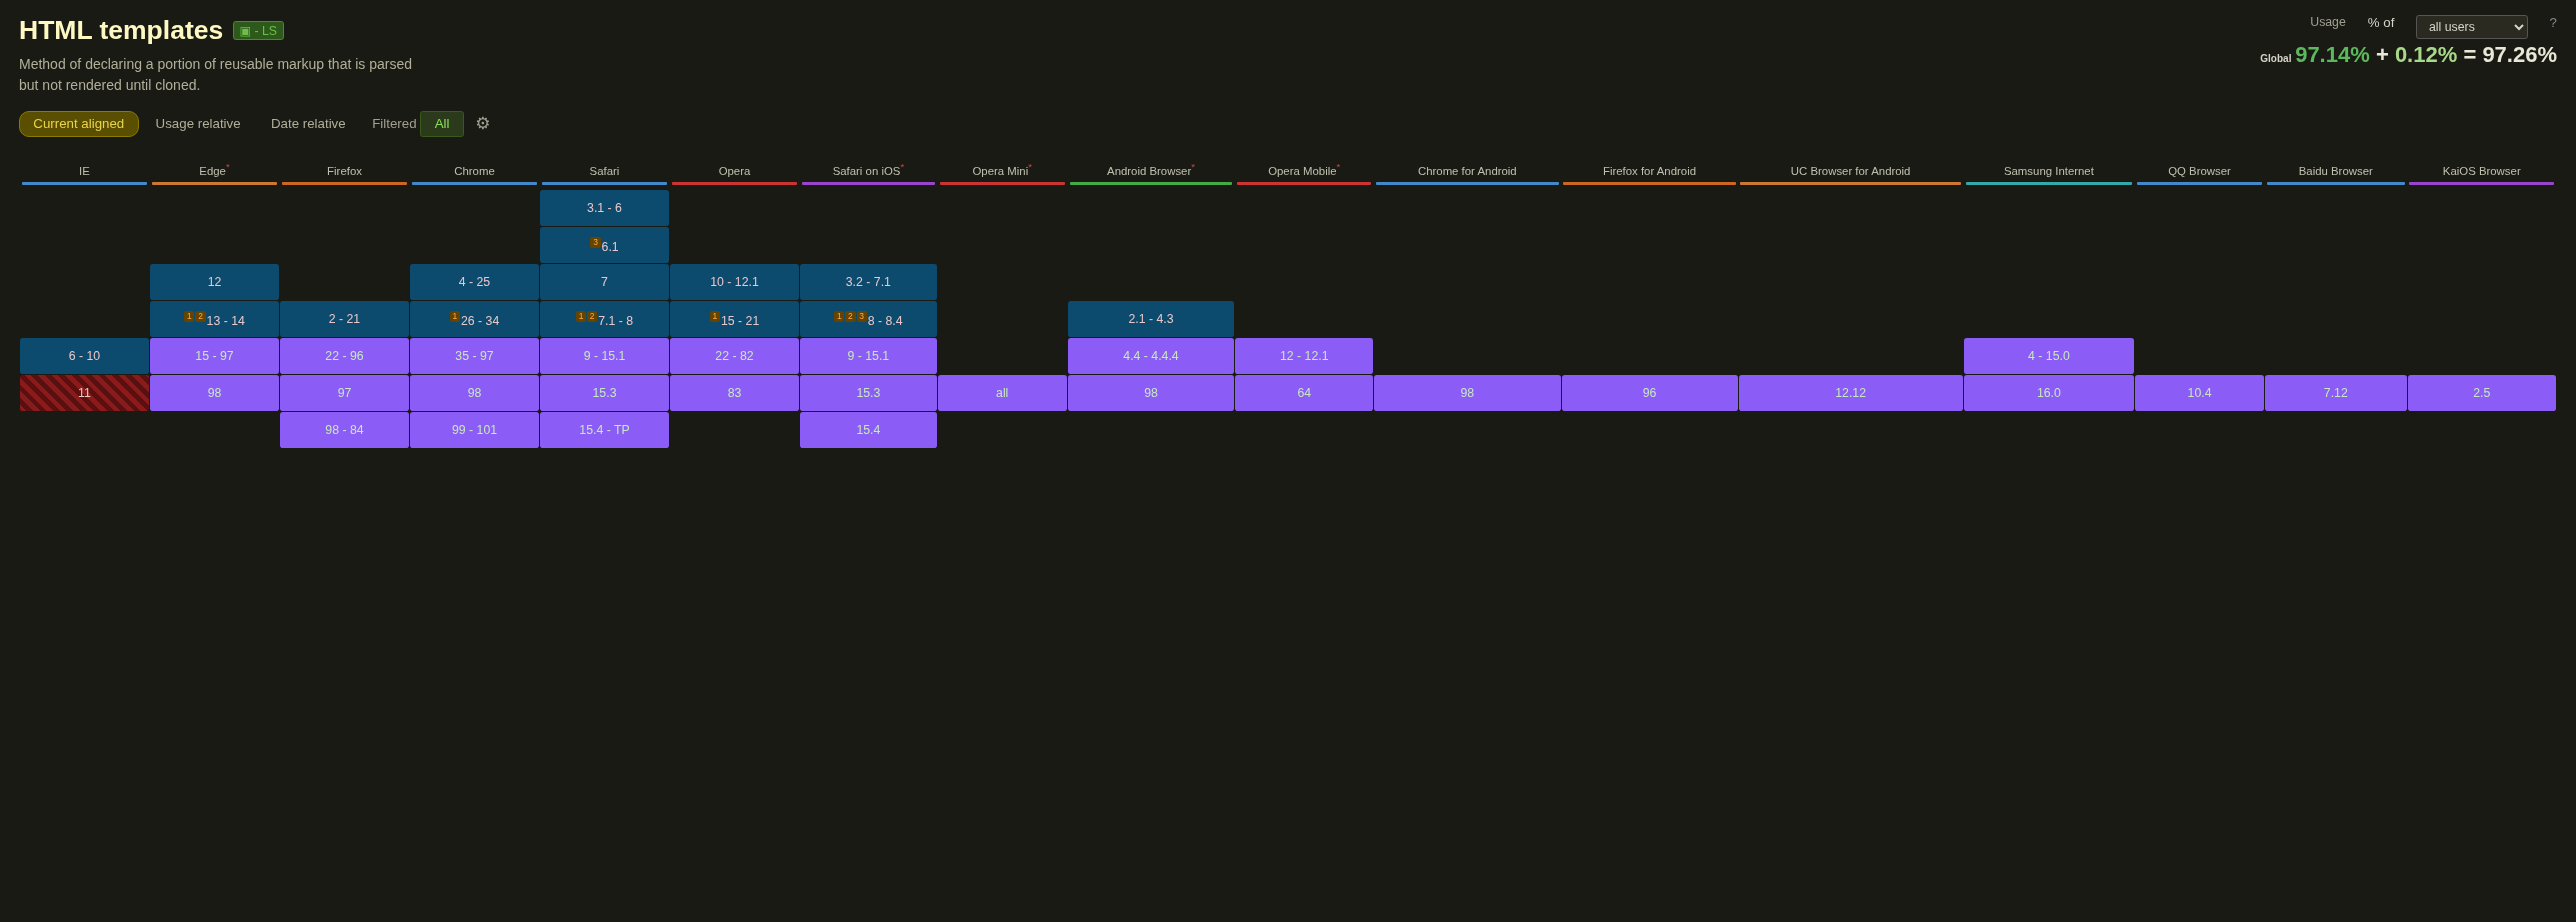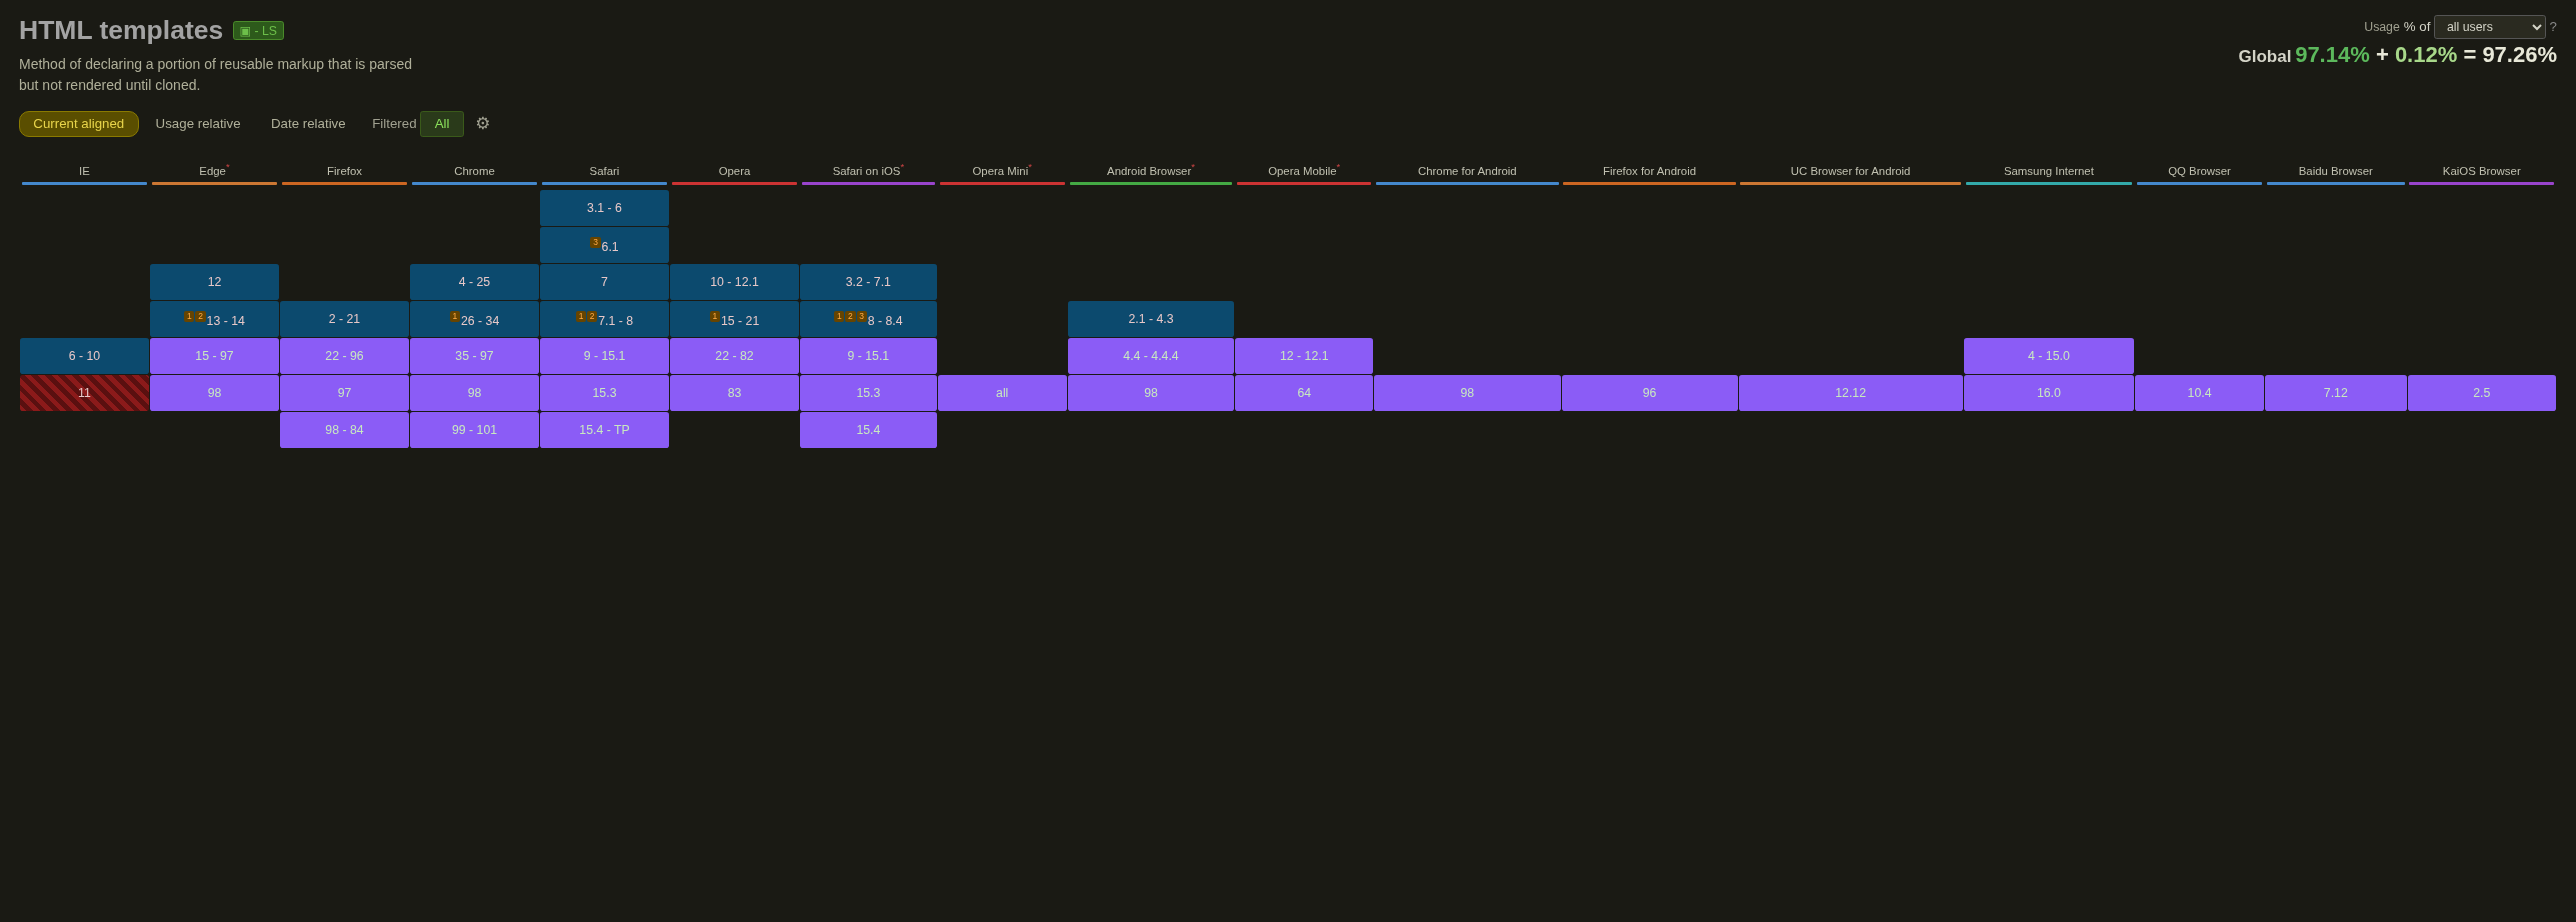--- a/index.html
+++ b/index.html
@@ -7,28 +7,28 @@
       background: #1a1a14;
       color: #d4d4c8;
       font-family: Arial, sans-serif;
       font-size: 13.3px;
       min-width: 1288px;
     }
     .page { padding: 15px 19px; }
     .header-row { display: flex; align-items: flex-start; justify-content: space-between; }
     .title-area {}
     .title { display: flex; align-items: center; gap: 9.5px; }
-    h1 { font-size: 26.5px; font-weight: bold; color: #a3a3a3; }
+    h1 { font-size: 26.5px; font-weight: bold; color: #fef9c3; }
     .ls-badge { background: #2d5a1b; color: #6dbf4a; font-size: 12.3px; padding: 1.9px 5.7px; border-radius: 2.8px; border: 0.9px solid #4a8a2a; }
     .subtitle { font-size: 14px; color: #b0b09a; margin-top: 7.6px; line-height: 1.5; }
     .usage-area { text-align: right; min-width: 303px; }
     .usage-label { color: #a0a090; font-size: 12.3px; }
-    .usage-controls { display: flex; align-items: center; gap: 4px; justify-content: flex-end; margin-bottom: 3.8px; }
+    .usage-controls { display: flex; gap: 22px; justify-content: flex-end; margin-bottom: 3.8px; }
     .usage-select { background: #2a2a20; color: #d4d4c8; border: 0.9px solid #555; padding: 2.8px 7.6px; font-size: 12.3px; border-radius: 2.8px; }
-    .global-label { color: #d4d4c8; font-size: 17px; font-weight: bold; }
+    .global-label { color: #d4d4c8; font-size: 10px; font-weight: bold; }
     .usage-numbers { font-size: 22px; font-weight: bold; }
     .num-green { color: #5cb85c; }
     .num-lite { color: #a8d88a; }
     .num-white { color: #e8e8d8; }
     .tabs { display: flex; align-items: center; gap: 3.8px; margin-top: 15px; }
     .tab {
       padding: 4.7px 13.3px;
       border-radius: 10px;
       cursor: pointer;
       font-size: 13.3px;

